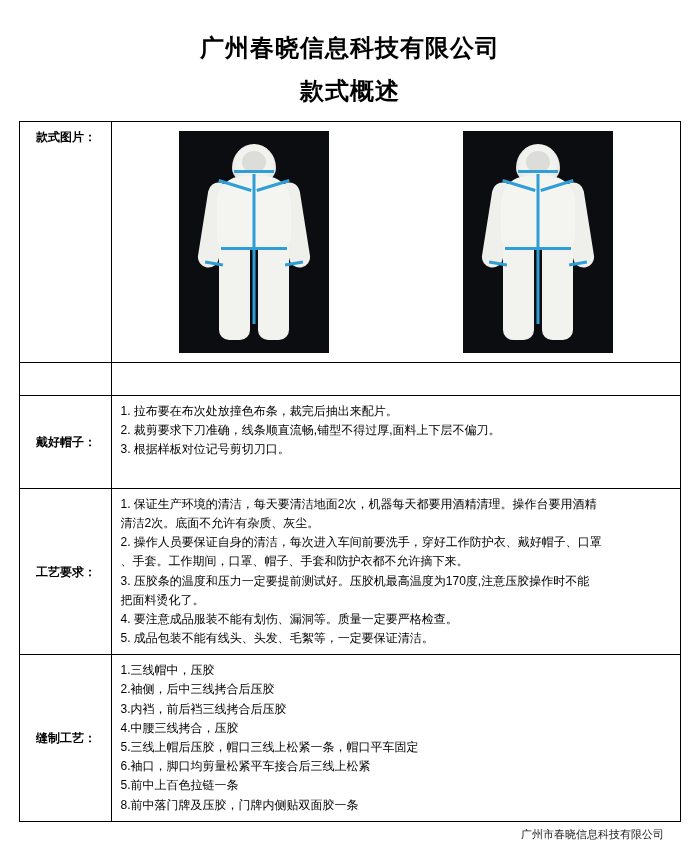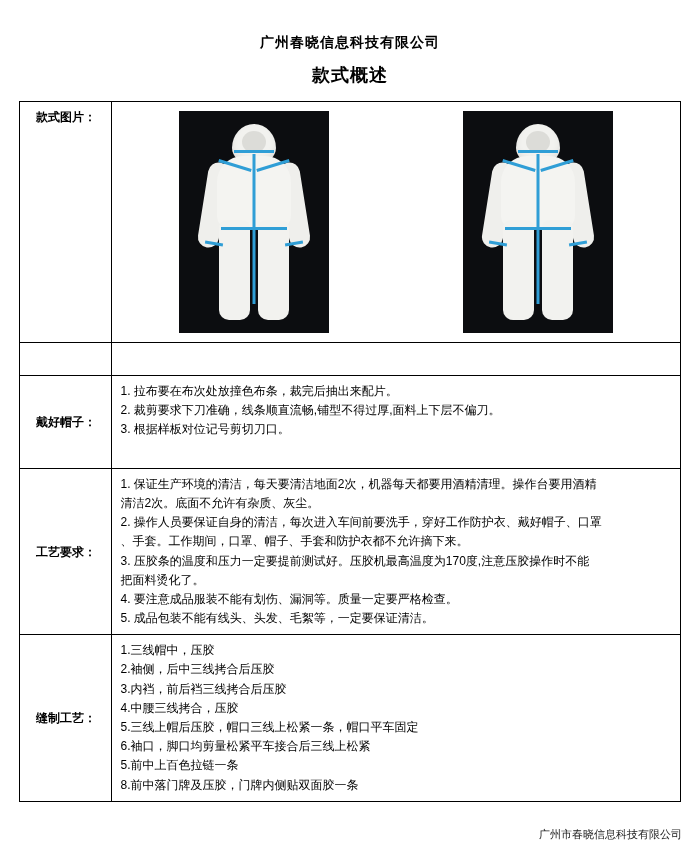--- a/index.html
+++ b/index.html
@@ -20,27 +20,27 @@
     height: 862px;
     box-sizing: border-box;
     padding: 0;
     position: relative;
   }
   .title-block {
     text-align: center;
     padding-top: 34px;
   }
   .company-title {
-    font-size: 14px;
+    font-size: 24px;
     font-weight: bold;
     letter-spacing: 1px;
     line-height: 1.2;
   }
   .doc-subtitle {
-    font-size: 18px;
+    font-size: 24px;
     font-weight: bold;
     margin-top: 12px;
     letter-spacing: 1px;
   }
   table.main {
     border-collapse: collapse;
     width: 660px;
     margin: 14px auto 0 auto;
     table-layout: fixed;
   }
@@ -186,21 +186,21 @@
   .para {
     font-size: 12px;
     line-height: 1.6;
   }
   .tall-cut { height: 86px; }
   .tall-proc { height: 140px; }
   .tall-sew { height: 148px; margin-top: 36px; }
   .spacer-row td { height: 26px; }
   .footer {
     position: absolute;
-    right: 18px;
+    right: 36px;
     bottom: 20px;
     font-size: 11px;
     color: #222222;
   }
   .cell-pad { padding: 6px 8px !important; }
 </style>
 </head>
 <body>
 
 <div class="page">

